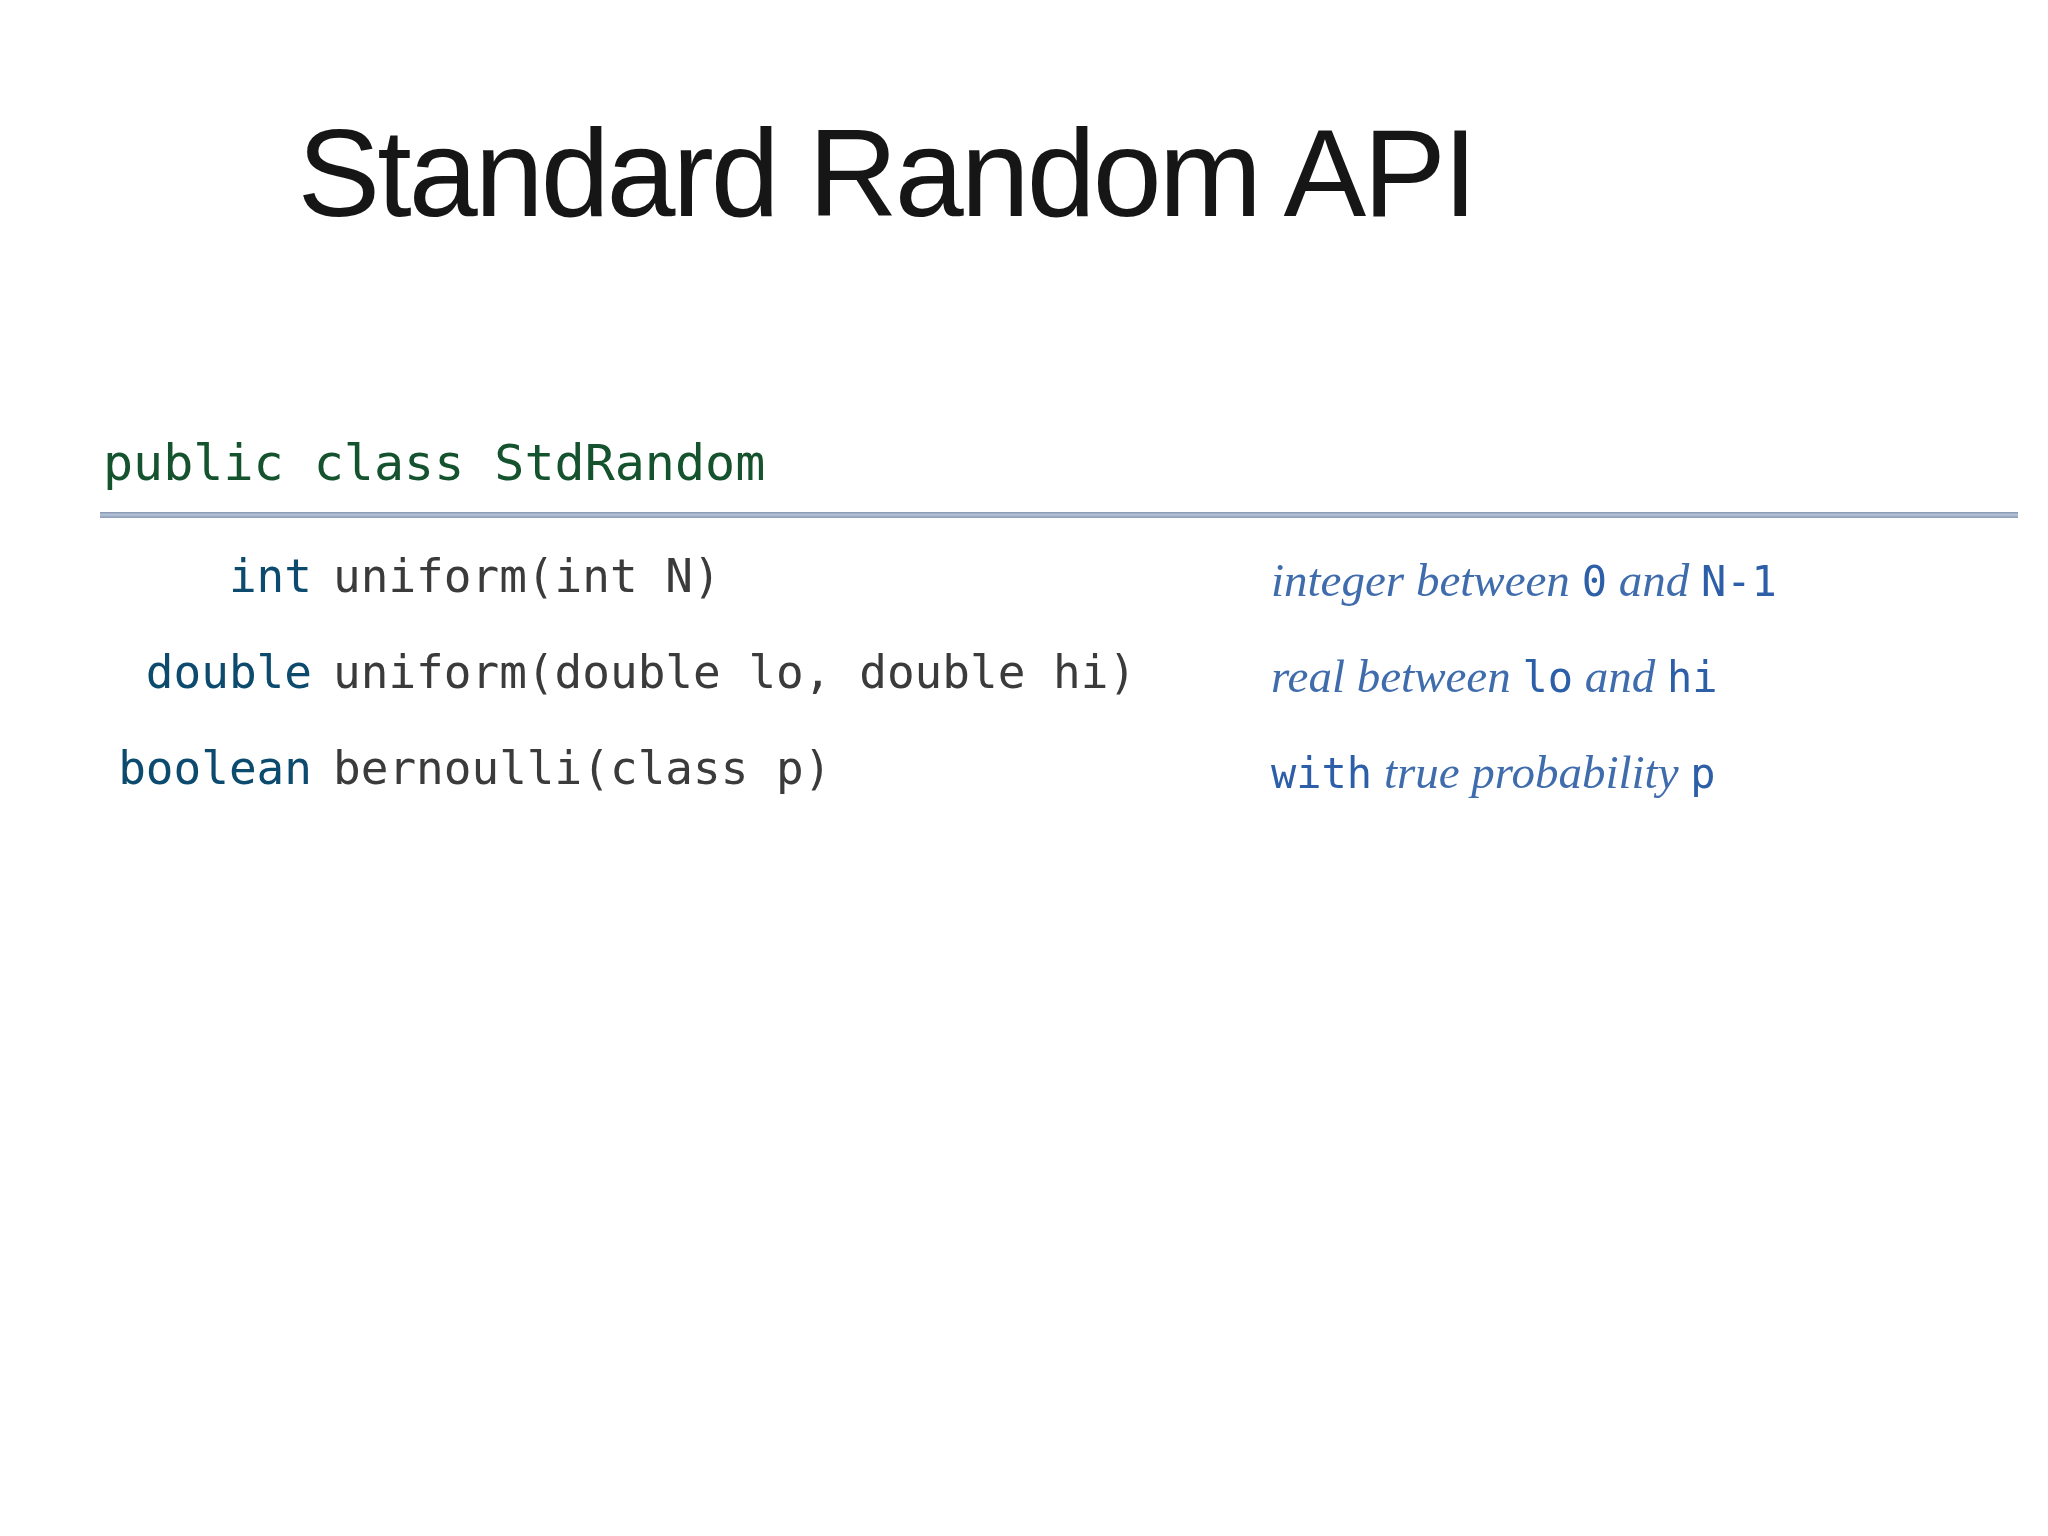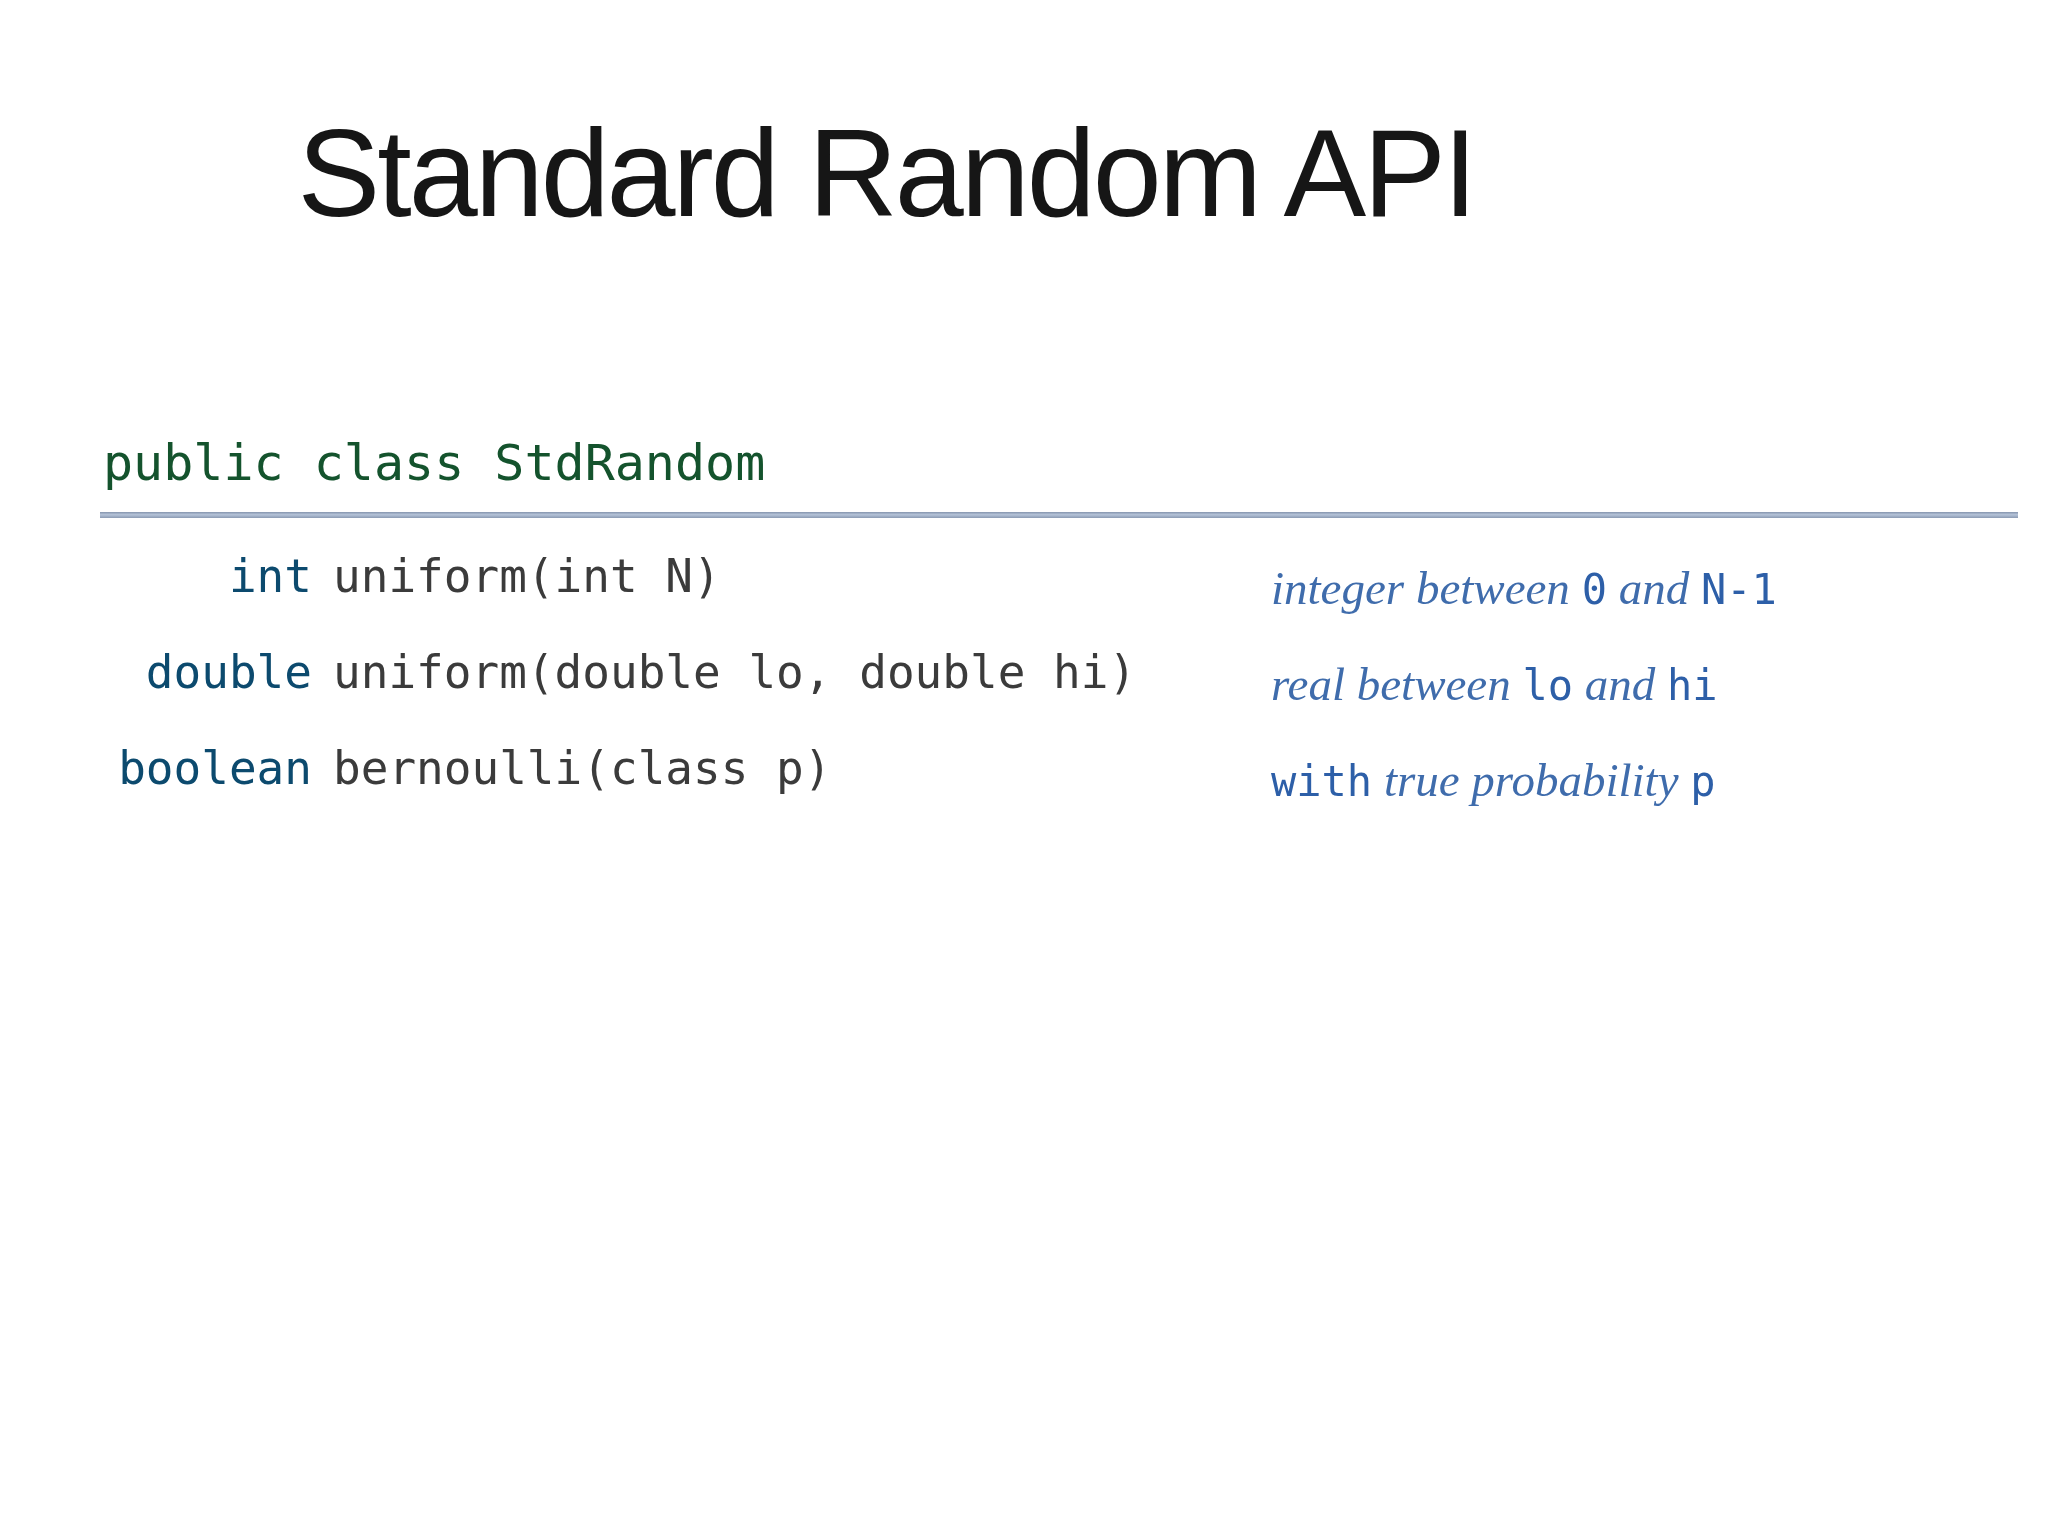--- a/index.html
+++ b/index.html
@@ -76,21 +76,21 @@
     position: absolute;
     left: 233px;
     top: 0;
     font-family: "DejaVu Sans Mono", "Liberation Mono", monospace;
     font-size: 46px;
     color: #3b3b3b;
   }
   .descr {
     position: absolute;
     left: 1171px;
-    top: 12px;
+    top: 4px;
   }
   .descr .prose {
     font-family: "Liberation Serif", "DejaVu Serif", serif;
     font-style: italic;
     font-size: 47px;
     color: #3f6cac;
   }
   .descr .code {
     font-family: "DejaVu Sans Mono", "Liberation Mono", monospace;
     font-style: normal;

